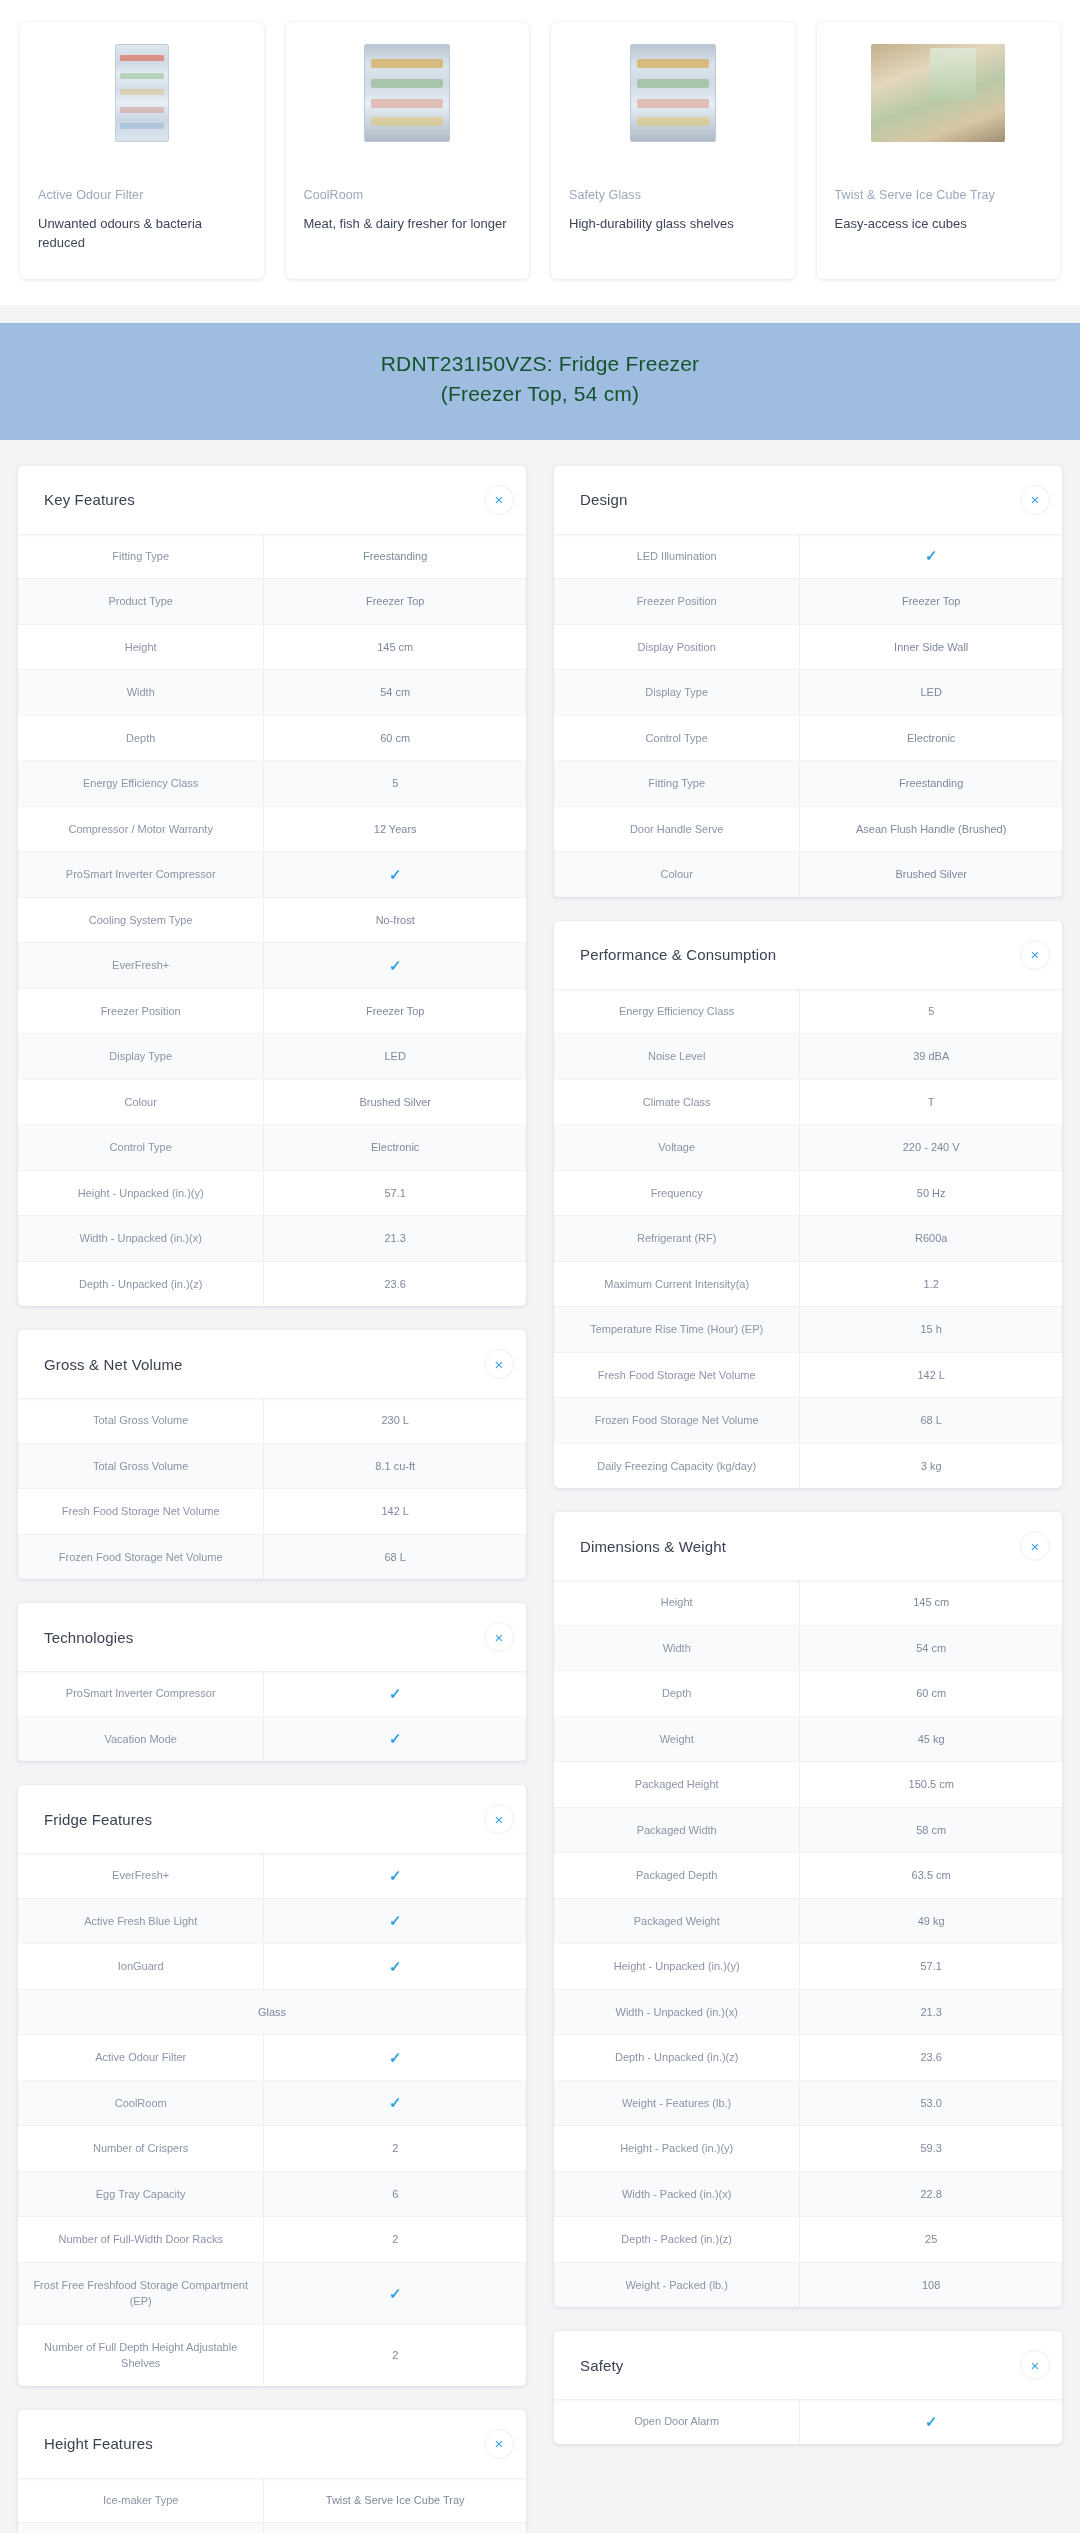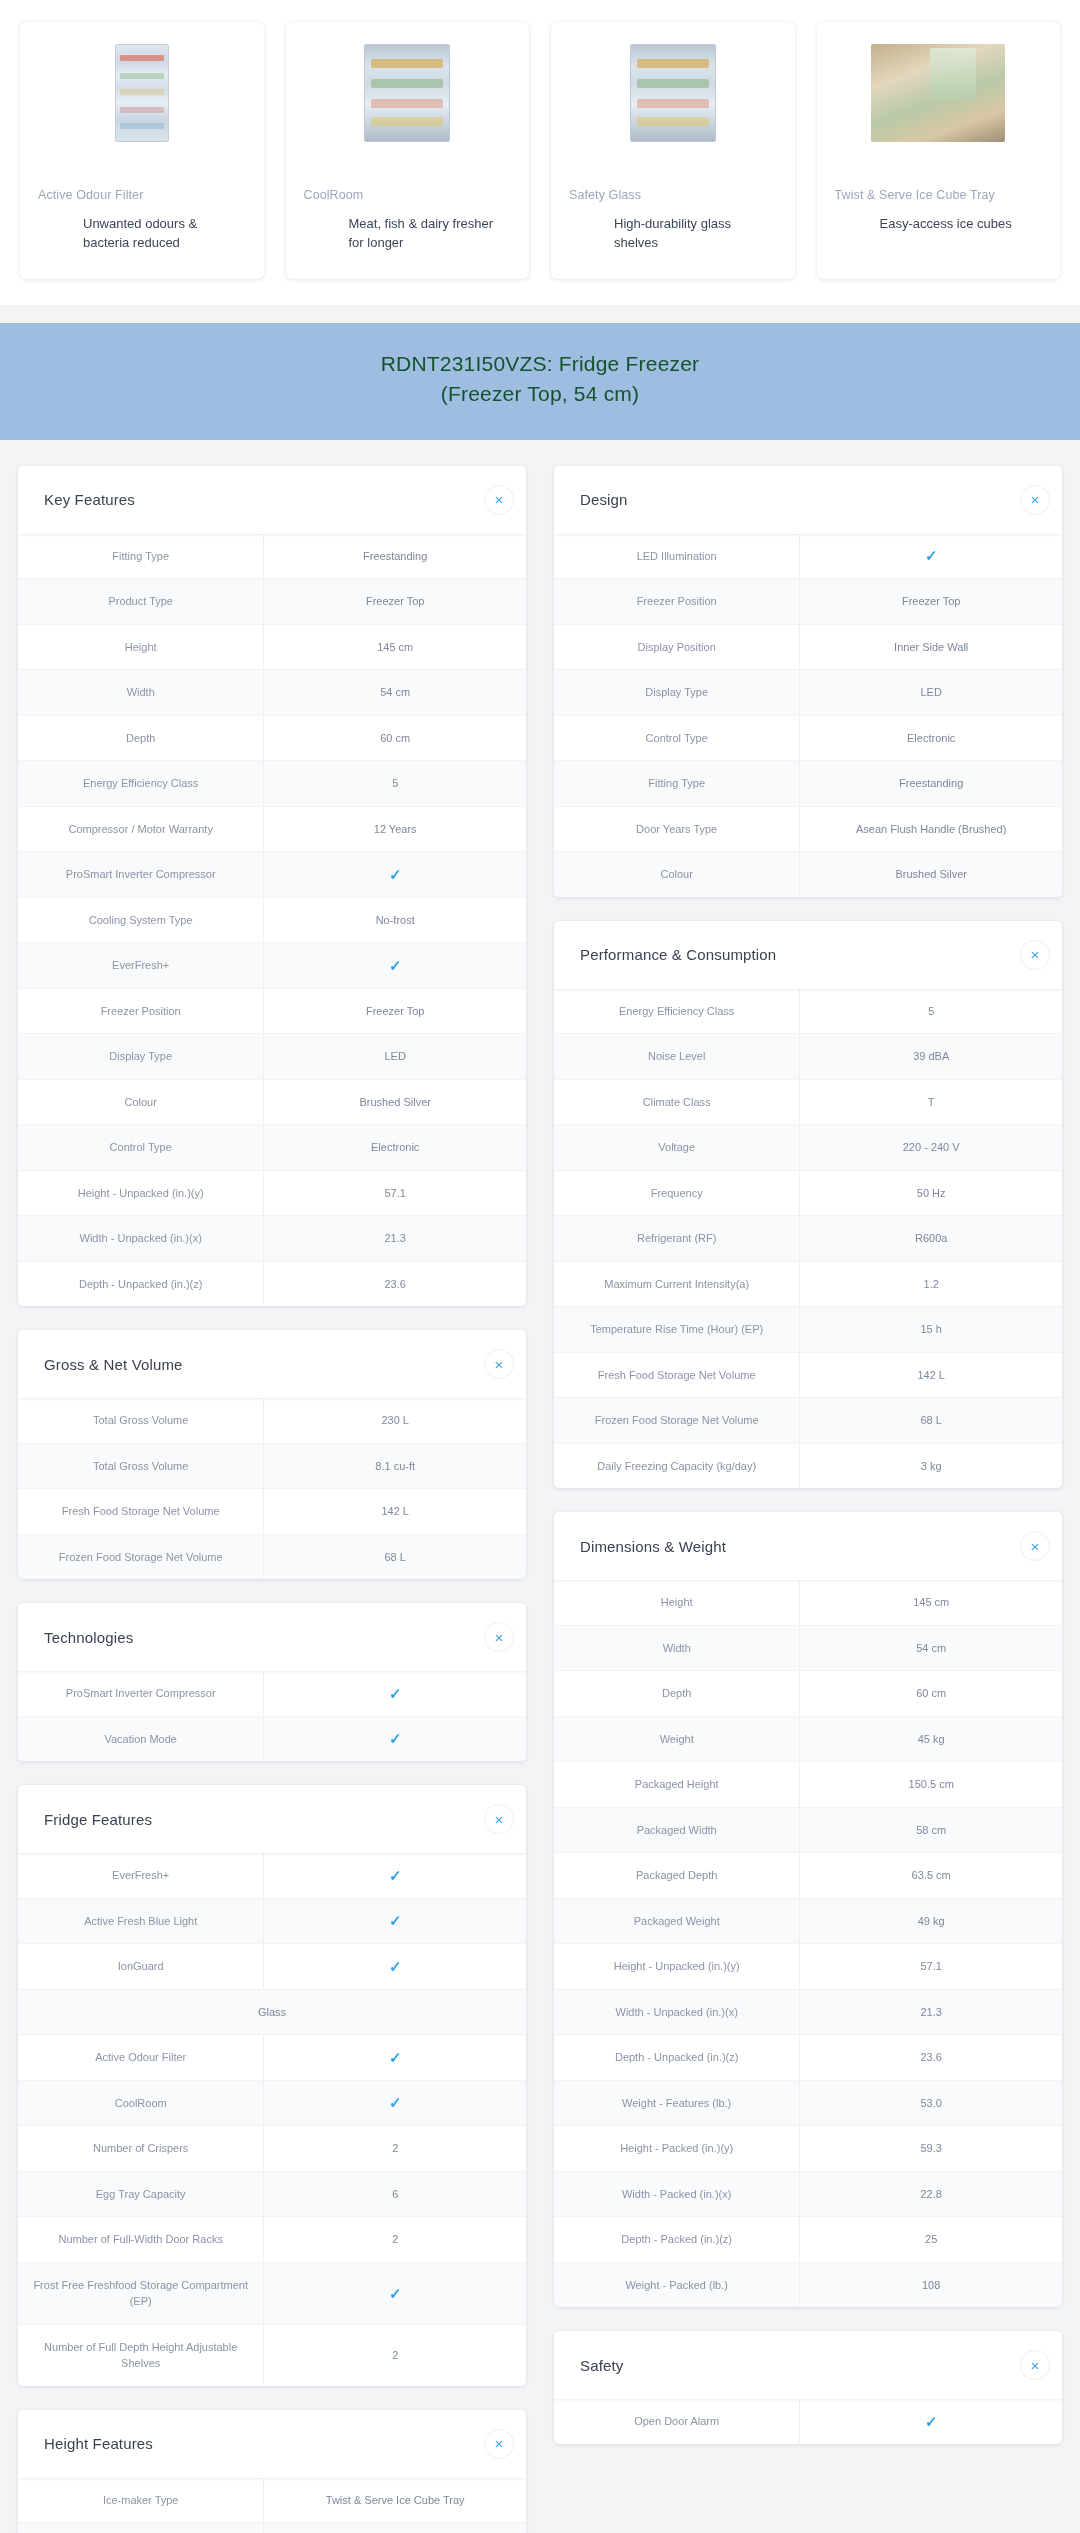--- a/index.html
+++ b/index.html
@@ -79,21 +79,20 @@
   .feature-title {
     font-size: 12.5px;
     color: #9aa8bc;
     margin-bottom: 13px;
     letter-spacing: .1px;
   }
   .feature-desc {
     font-size: 13px;
     color: #3c4656;
     line-height: 1.45;
-    margin-left: 45px;
   }
 
   
   .banner {
     background: #9ebde0;
     color: #14532d;
     text-align: center;
     padding: 26px 20px 30px 20px;
     font-size: 21px;
     line-height: 1.45;
@@ -449,21 +448,21 @@
           </div>
           <div class="spec-row">
             <div class="k">Control Type</div>
             <div class="v">Electronic</div>
           </div>
           <div class="spec-row alt">
             <div class="k">Fitting Type</div>
             <div class="v">Freestanding</div>
           </div>
           <div class="spec-row">
-            <div class="k">Door Years Type</div>
+            <div class="k">Door Handle Serve</div>
             <div class="v">Asean Flush Handle (Brushed)</div>
           </div>
           <div class="spec-row alt">
             <div class="k">Colour</div>
             <div class="v">Brushed Silver</div>
           </div>
         </div>
       </div>
       <div class="spec-card">
         <div class="spec-head">

